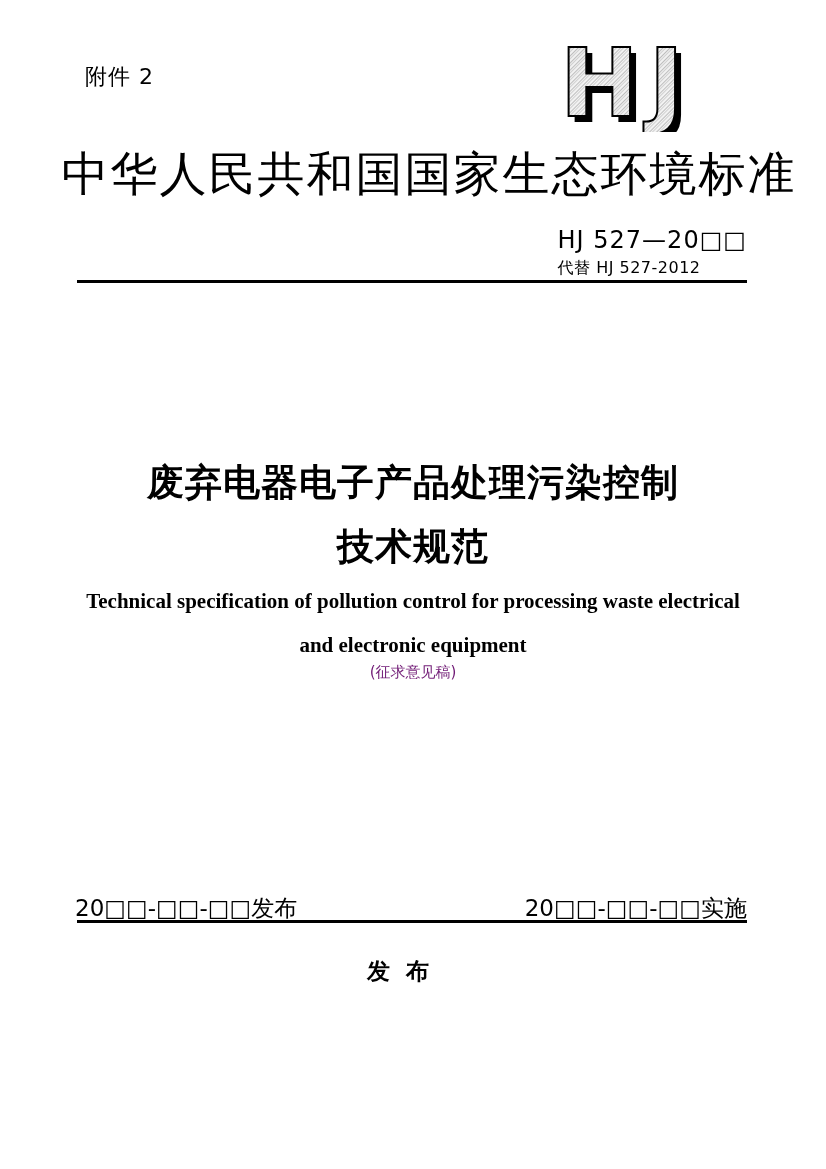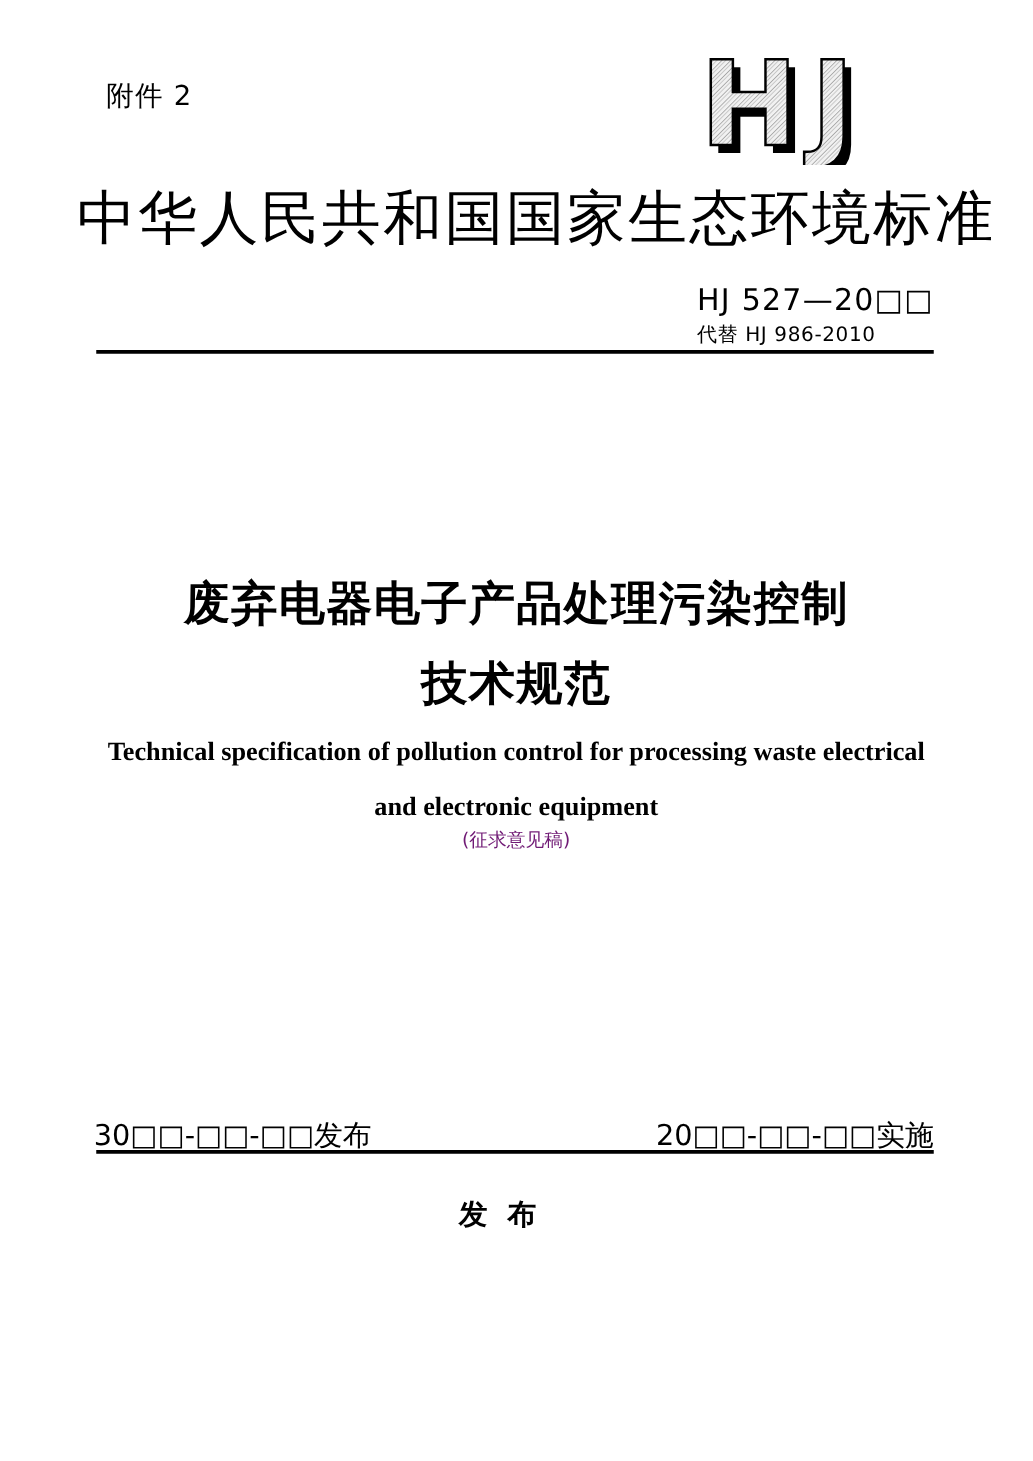--- a/index.html
+++ b/index.html
@@ -158,35 +158,35 @@
       </pattern>
     </defs>
     <text x="10" y="88" font-family="DejaVu Sans, sans-serif" font-weight="bold" font-size="94" letter-spacing="10" fill="#000">HJ</text>
     <text x="4" y="82" font-family="DejaVu Sans, sans-serif" font-weight="bold" font-size="94" letter-spacing="10" fill="url(#hatch)" stroke="#000" stroke-width="2">HJ</text>
   </svg>
 
   <div class="standard-name">中华人民共和国国家生态环境标准</div>
 
   <div class="std-number-block">
     <div class="std-number">HJ 527—20□□</div>
-    <div class="std-replaces">代替 HJ 986-2010</div>
+    <div class="std-replaces">代替 HJ 527-2012</div>
   </div>
 
   <div class="rule-top"></div>
 
   <div class="title-zh title-zh-1">废弃电器电子产品处理污染控制</div>
   <div class="title-zh title-zh-2">技术规范</div>
 
   <div class="title-en title-en-2">and electronic equipment</div>
   <div class="title-en title-en-1">Technical specification of pollution control for processing waste electrical</div>
 
   <div class="draft-note">(征求意见稿)</div>
 
   <div class="dates-row">
-    <span>30□□-□□-□□发布</span>
+    <span>20□□-□□-□□发布</span>
     <span>20□□-□□-□□实施</span>
   </div>
 
   <div class="rule-bottom"></div>
 
   <div class="issuer-row">
     <span class="issuer-suffix">发布</span>
   </div>
 
 </div>

